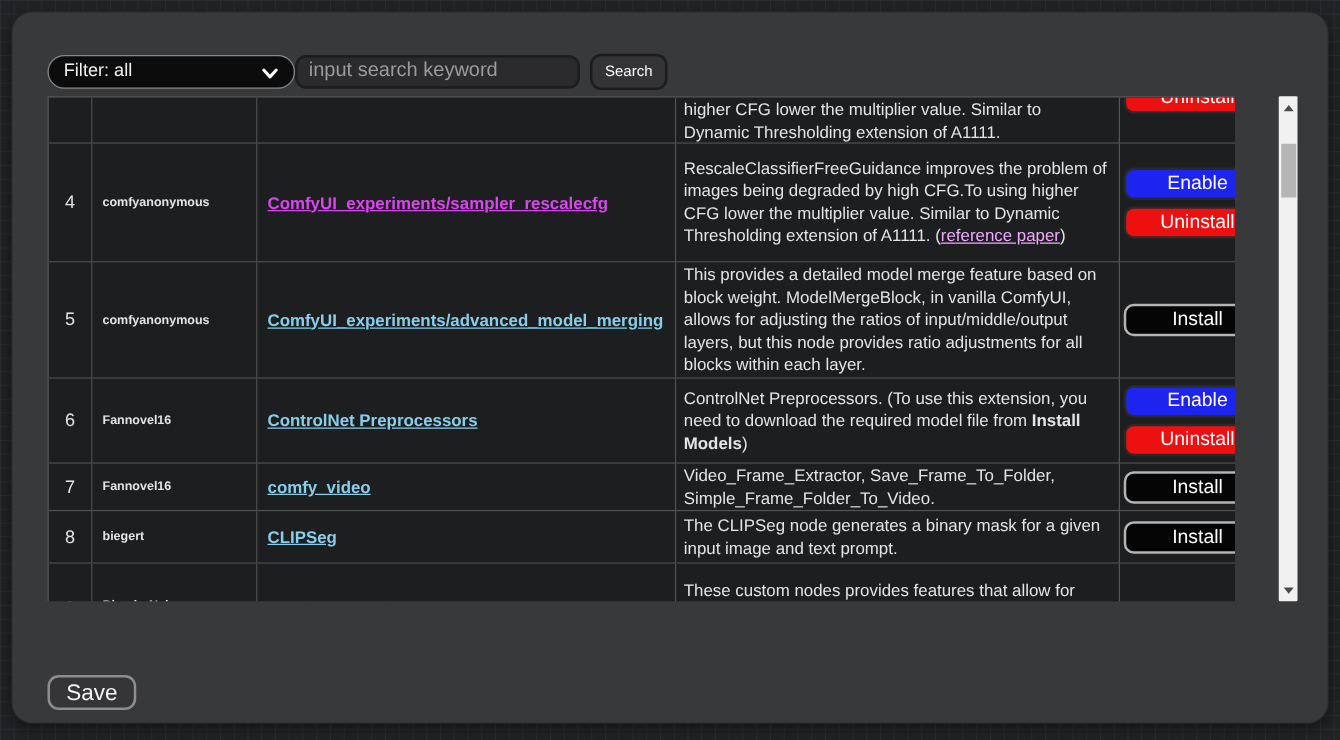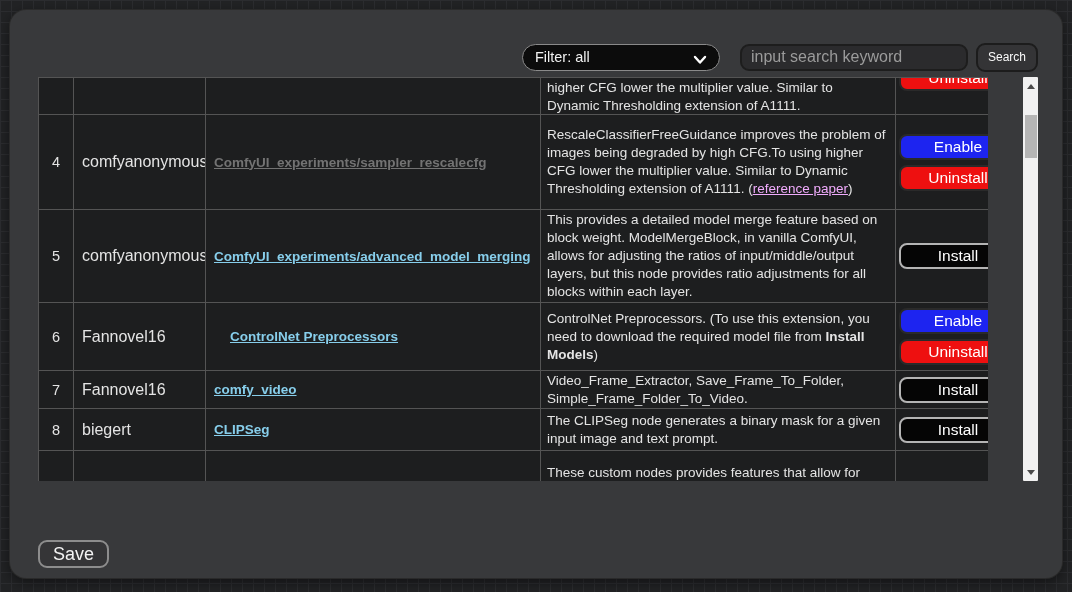--- a/index.html
+++ b/index.html
@@ -13,21 +13,21 @@
     background-size:11px 11px;
     position:relative;
   }
   .modal {
     position:absolute; left:10px; top:10px; right:10px; bottom:14px;
     background:#38393b; border-radius:16px;
     box-shadow:0 0 0 1px #2a2a2a, 0 4px 14px rgba(0,0,0,.5);
     padding:33px 24px 0 28px;
   }
   
-  .toolbar { display:flex; align-items:center; justify-content:flex-end; height:28px; margin-bottom:6px;gap:20px; }
+  .toolbar { display:flex; align-items:center; justify-content:flex-start; height:28px; margin-bottom:6px; }
   .filter-pill {
     width:198px; height:27px; background:#0c0c0c; border:1px solid #8a8a8a;
     border-radius:14px; display:flex; align-items:center; padding:0 12px;
     color:#f2f2f2; font-size:14.5px; cursor:pointer;
   }
   .filter-pill .lbl { flex:1 1 auto; }
   .chev { width:14px; height:10px; display:inline-block; }
   .search-zone { display:flex; align-items:center; gap:8px; }
   .search-input {
     width:228px; height:27px; background:#2b2b2d; border:2px solid #1d1d1d;
@@ -46,21 +46,21 @@
     width:984px; height:404px; overflow:hidden;
     border-top:1px solid #545454; border-left:1px solid #545454;
   }
   .trow { display:flex; width:982px; }
   .cell {
     border-right:1px solid #545454; border-bottom:1px solid #545454;
     background:#1d1e1f; display:flex; align-items:center; overflow:hidden;
     color:#e4e4e4;
   }
   .c-id     { width:35px;  justify-content:center; font-size:14.5px; }
-  .c-author { width:132px; padding-left:8px; font-size:16px; }
+  .c-author { width:132px; padding-left:8px; font-size:10px;font-weight:bold; }
   .c-name   { width:335px; padding-left:8px; }
   .c-desc   { width:355px; padding:2px 6px; font-size:13.5px; line-height:18px; }
   .c-btns   { width:125px; flex-direction:column; justify-content:center; gap:5px; }
   .ext-link { font-size:13.5px; font-weight:bold; text-decoration:underline; cursor:pointer; }
   .desc-text { width:100%; }
   .desc-link { text-decoration:underline; cursor:pointer; }
   .b { font-weight:bold; }
   .btn {
     width:118px; height:26px; border-radius:8px; font-size:15.5px; color:#ffffff;
     border:2px solid #2a2a2a; cursor:pointer; line-height:1;
@@ -137,21 +137,21 @@
             </div>
           </div>
           <div class="trow row-1">
             <div class="cell c-id">
               <span>4</span>
             </div>
             <div class="cell c-author">
               <span>comfyanonymous</span>
             </div>
             <div class="cell c-name">
-              <a class="ext-link" style="color: #737373;">ComfyUI_experiments/sampler_rescalecfg</a>
+              <a class="ext-link" style="color: #d946ef;">ComfyUI_experiments/sampler_rescalecfg</a>
             </div>
             <div class="cell c-desc">
               <div class="desc-text"><span>RescaleClassifierFreeGuidance improves the problem of images being degraded by high CFG.To using higher CFG lower the multiplier value. Similar to Dynamic Thresholding extension of A1111. (</span><a class="desc-link" style="color: #f0abfc;">reference paper</a><span>)</span></div>
             </div>
             <div class="cell c-btns">
               <button class="btn btn-enable" style="background: rgb(29, 36, 240);">Enable</button>
               <button class="btn btn-uninstall" style="background: rgb(238, 16, 16);">Uninstall</button>
             </div>
           </div>
           <div class="trow row-2">
@@ -172,21 +172,21 @@
             </div>
           </div>
           <div class="trow row-3">
             <div class="cell c-id">
               <span>6</span>
             </div>
             <div class="cell c-author">
               <span>Fannovel16</span>
             </div>
             <div class="cell c-name">
-              <a class="ext-link" style="color: rgb(135, 206, 235); margin-left: 16px;">ControlNet Preprocessors</a>
+              <a class="ext-link" style="color: rgb(135, 206, 235);">ControlNet Preprocessors</a>
             </div>
             <div class="cell c-desc">
               <div class="desc-text"><span>ControlNet Preprocessors. (To use this extension, you need to download the required model file from </span><span class="b">Install Models</span><span>)</span></div>
             </div>
             <div class="cell c-btns">
               <button class="btn btn-enable" style="background: rgb(29, 36, 240);">Enable</button>
               <button class="btn btn-uninstall" style="background: rgb(238, 16, 16);">Uninstall</button>
             </div>
           </div>
           <div class="trow row-4">

